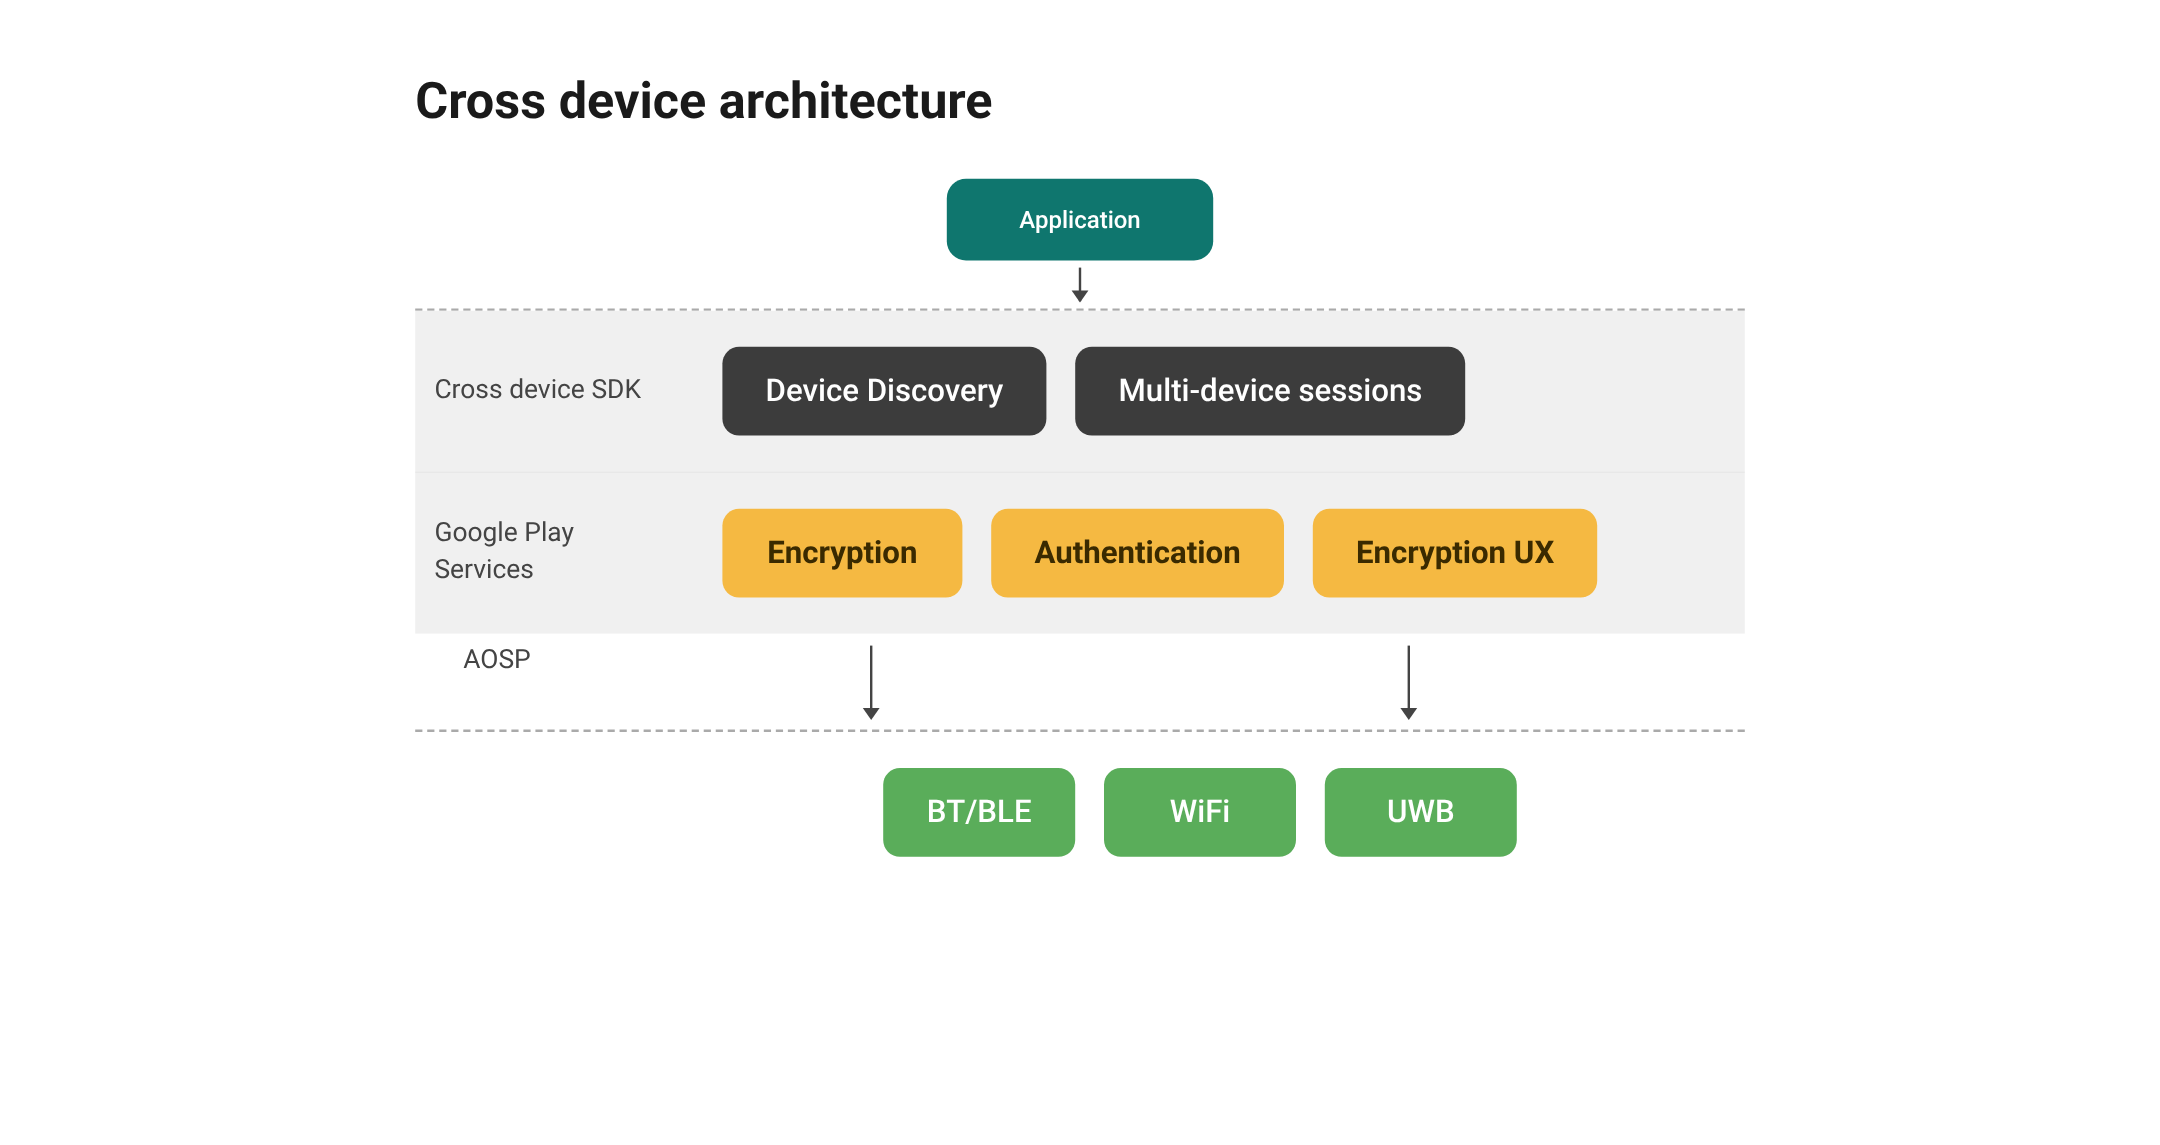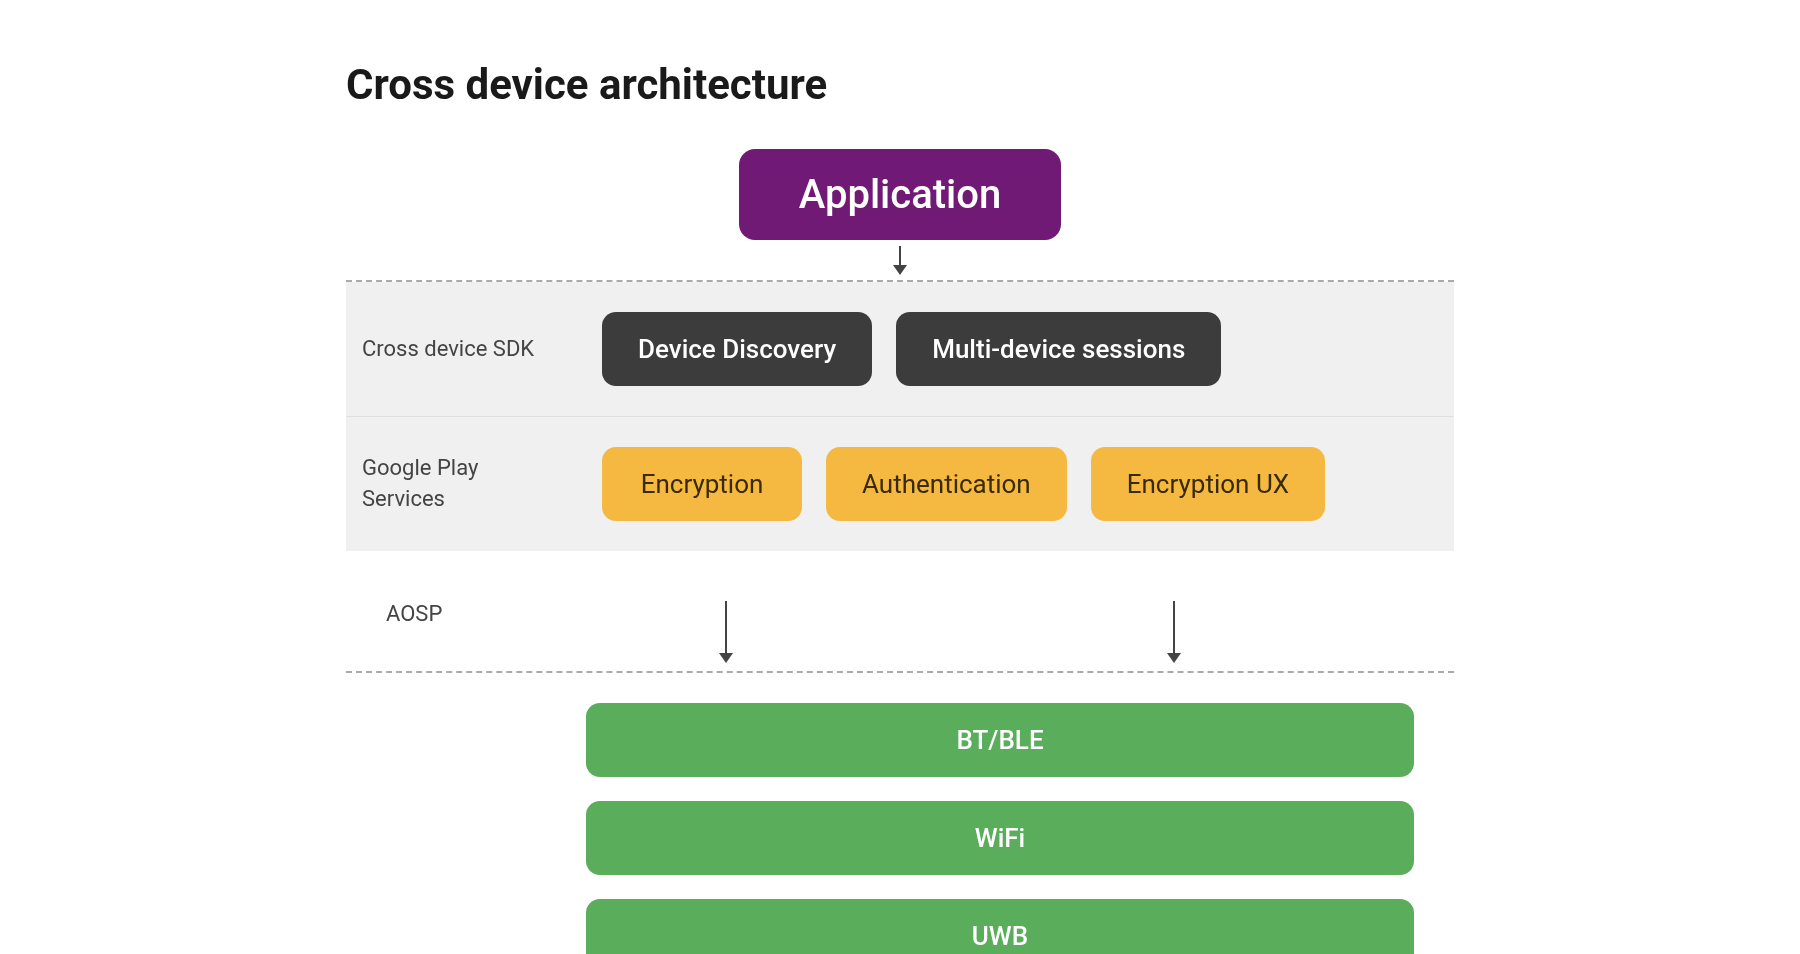--- a/index.html
+++ b/index.html
@@ -30,23 +30,23 @@
     }
 
     
     .app-row {
       display: flex;
       justify-content: center;
       margin-bottom: 0px;
     }
 
     .app-box {
-      background: #701a75;
+      background: #0f766e;
       color: white;
-      font-size: 40px;
+      font-size: 20px;
       font-weight: 500;
       padding: 22px 60px;
       border-radius: 16px;
       text-align: center;
     }
 
     
     .arrow-down-center {
       display: flex;
       justify-content: center;
@@ -111,21 +111,21 @@
       padding: 22px 36px;
       border-radius: 14px;
       text-align: right;
       min-width: 200px;
     }
 
     .yellow-box {
       background: #f5b942;
       color: #3a2a00;
       font-size: 26px;
-      font-weight: 400;
+      font-weight: 700;
       padding: 22px 36px;
       border-radius: 14px;
       text-align: center;
       min-width: 200px;
     }
 
     .aosp-label {
       font-size: 22px;
       color: #444;
       width: 180px;
@@ -172,40 +172,40 @@
 
   <div class="band">
     <div class="band-label">Google Play Services</div>
     <div class="band-items">
       <div class="yellow-box">Encryption</div>
       <div class="yellow-box">Authentication</div>
       <div class="yellow-box">Encryption UX</div>
     </div>
   </div>
 
-  <div style="display:flex; align-items:flex-start; padding: 10px 40px 0 40px; margin-top: 40px;">
+  <div style="display:flex; align-items:flex-start; padding: 10px 40px 0 40px;">
     <div class="aosp-label">AOSP</div>
 
     <div style="display:flex; gap:24px; margin-left:60px; height:70px;">
 
       <div style="width:200px; display:flex; flex-direction:column; align-items:center;">
         <div style="width:2px; height:52px; background:#444;"></div>
         <div style="width:0;height:0;border-left:7px solid transparent;border-right:7px solid transparent;border-top:10px solid #444;"></div>
       </div>
 
       <div style="width:200px;"></div>
 
       <div style="width:200px; display:flex; flex-direction:column; align-items:center;">
         <div style="width:2px; height:52px; background:#444;"></div>
         <div style="width:0;height:0;border-left:7px solid transparent;border-right:7px solid transparent;border-top:10px solid #444;"></div>
       </div>
     </div>
   </div>
 
   <div class="dashed-line"></div>
 
-  <div style="display:flex; justify-content:center; gap:24px; margin-top:30px; padding: 0 40px; padding-left: 240px; flex-direction: column;">
+  <div style="display:flex; justify-content:center; gap:24px; margin-top:30px; padding: 0 40px; padding-left: 240px;">
     <div class="green-box">BT/BLE</div>
     <div class="green-box">WiFi</div>
     <div class="green-box">UWB</div>
   </div>
 
 </div>
 
 </body></html>

